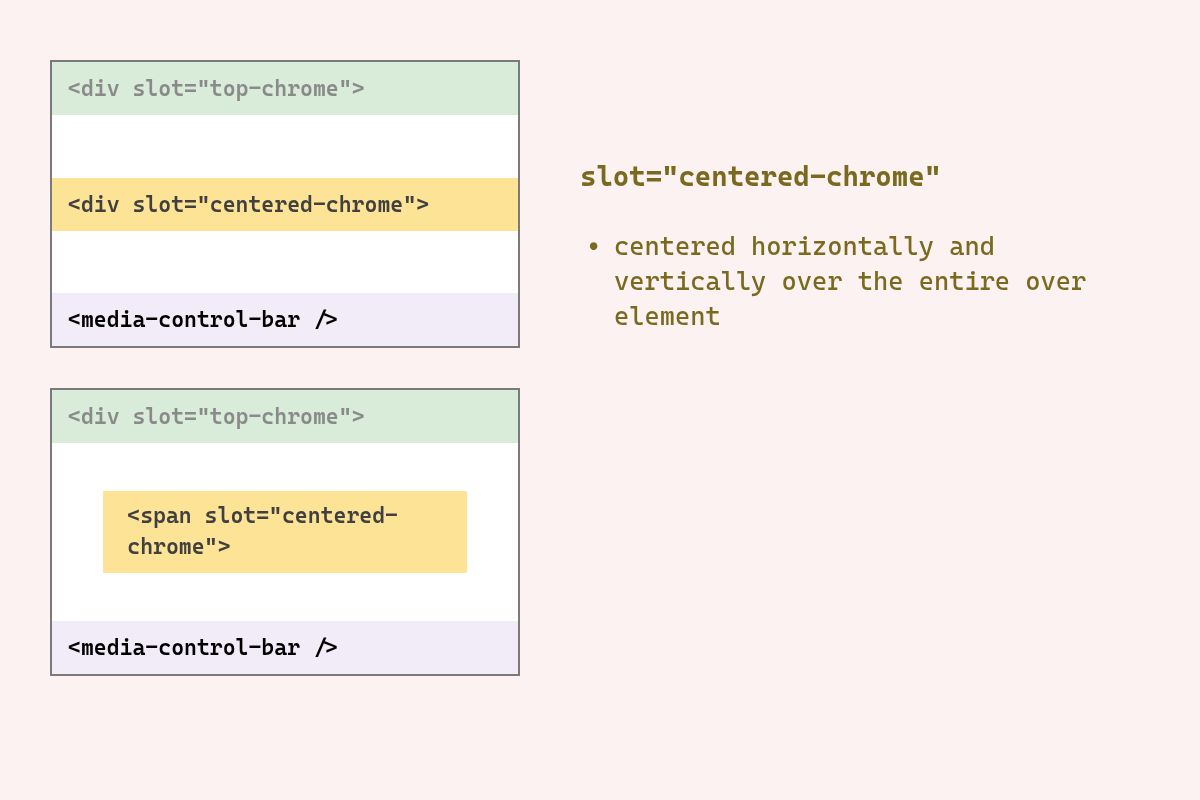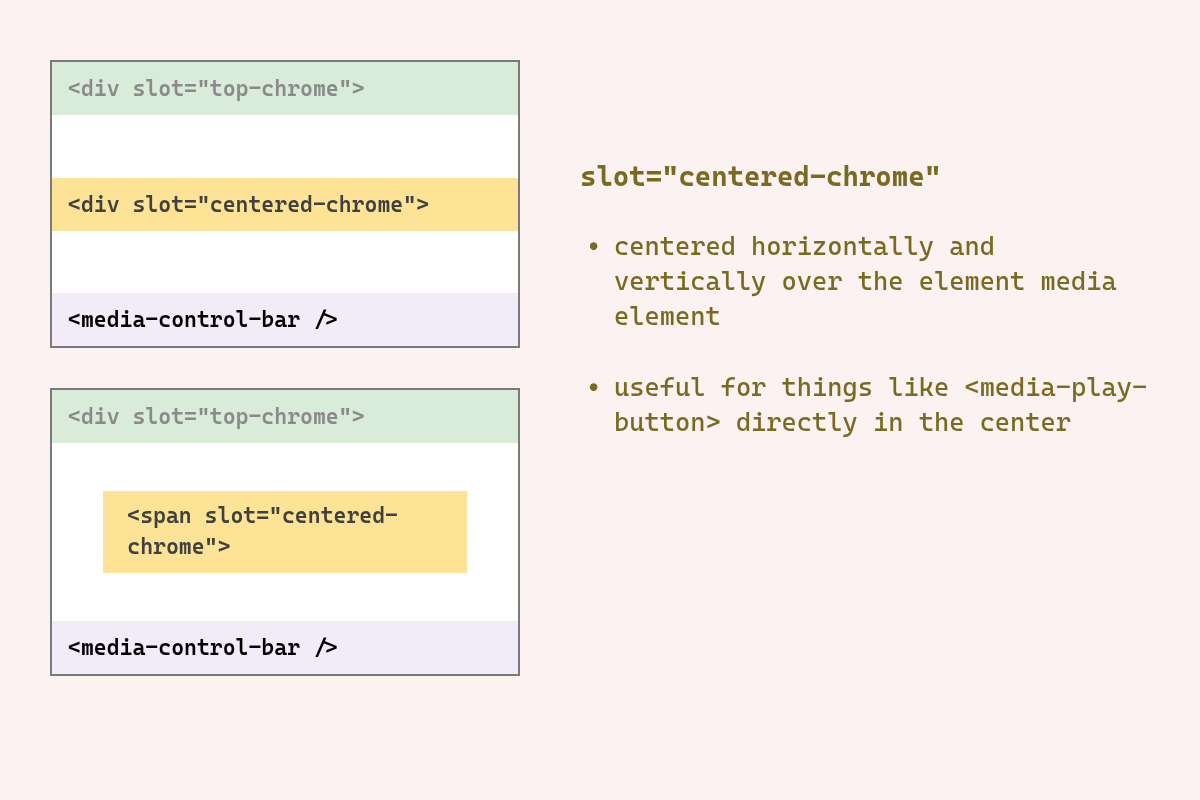--- a/index.html
+++ b/index.html
@@ -120,16 +120,15 @@
       <div class="centered-span"> &lt;span slot="centered-chrome"&gt;</div>
     </div>
     <div class="row row-bottom">&lt;media-control-bar /&gt;</div>
   </div>
 
 </div>
 
 <div class="text-column">
   <div class="heading">slot="centered-chrome"</div>
   <ul class="bullets">
-    <li>centered horizontally and vertically over the element media element</li>
-    <li>useful for things like &lt;media-play-button&gt; directly in the center</li>
+    <li>centered horizontally and vertically over the entire over element</li>
   </ul>
 </div>
 
 </body></html>

